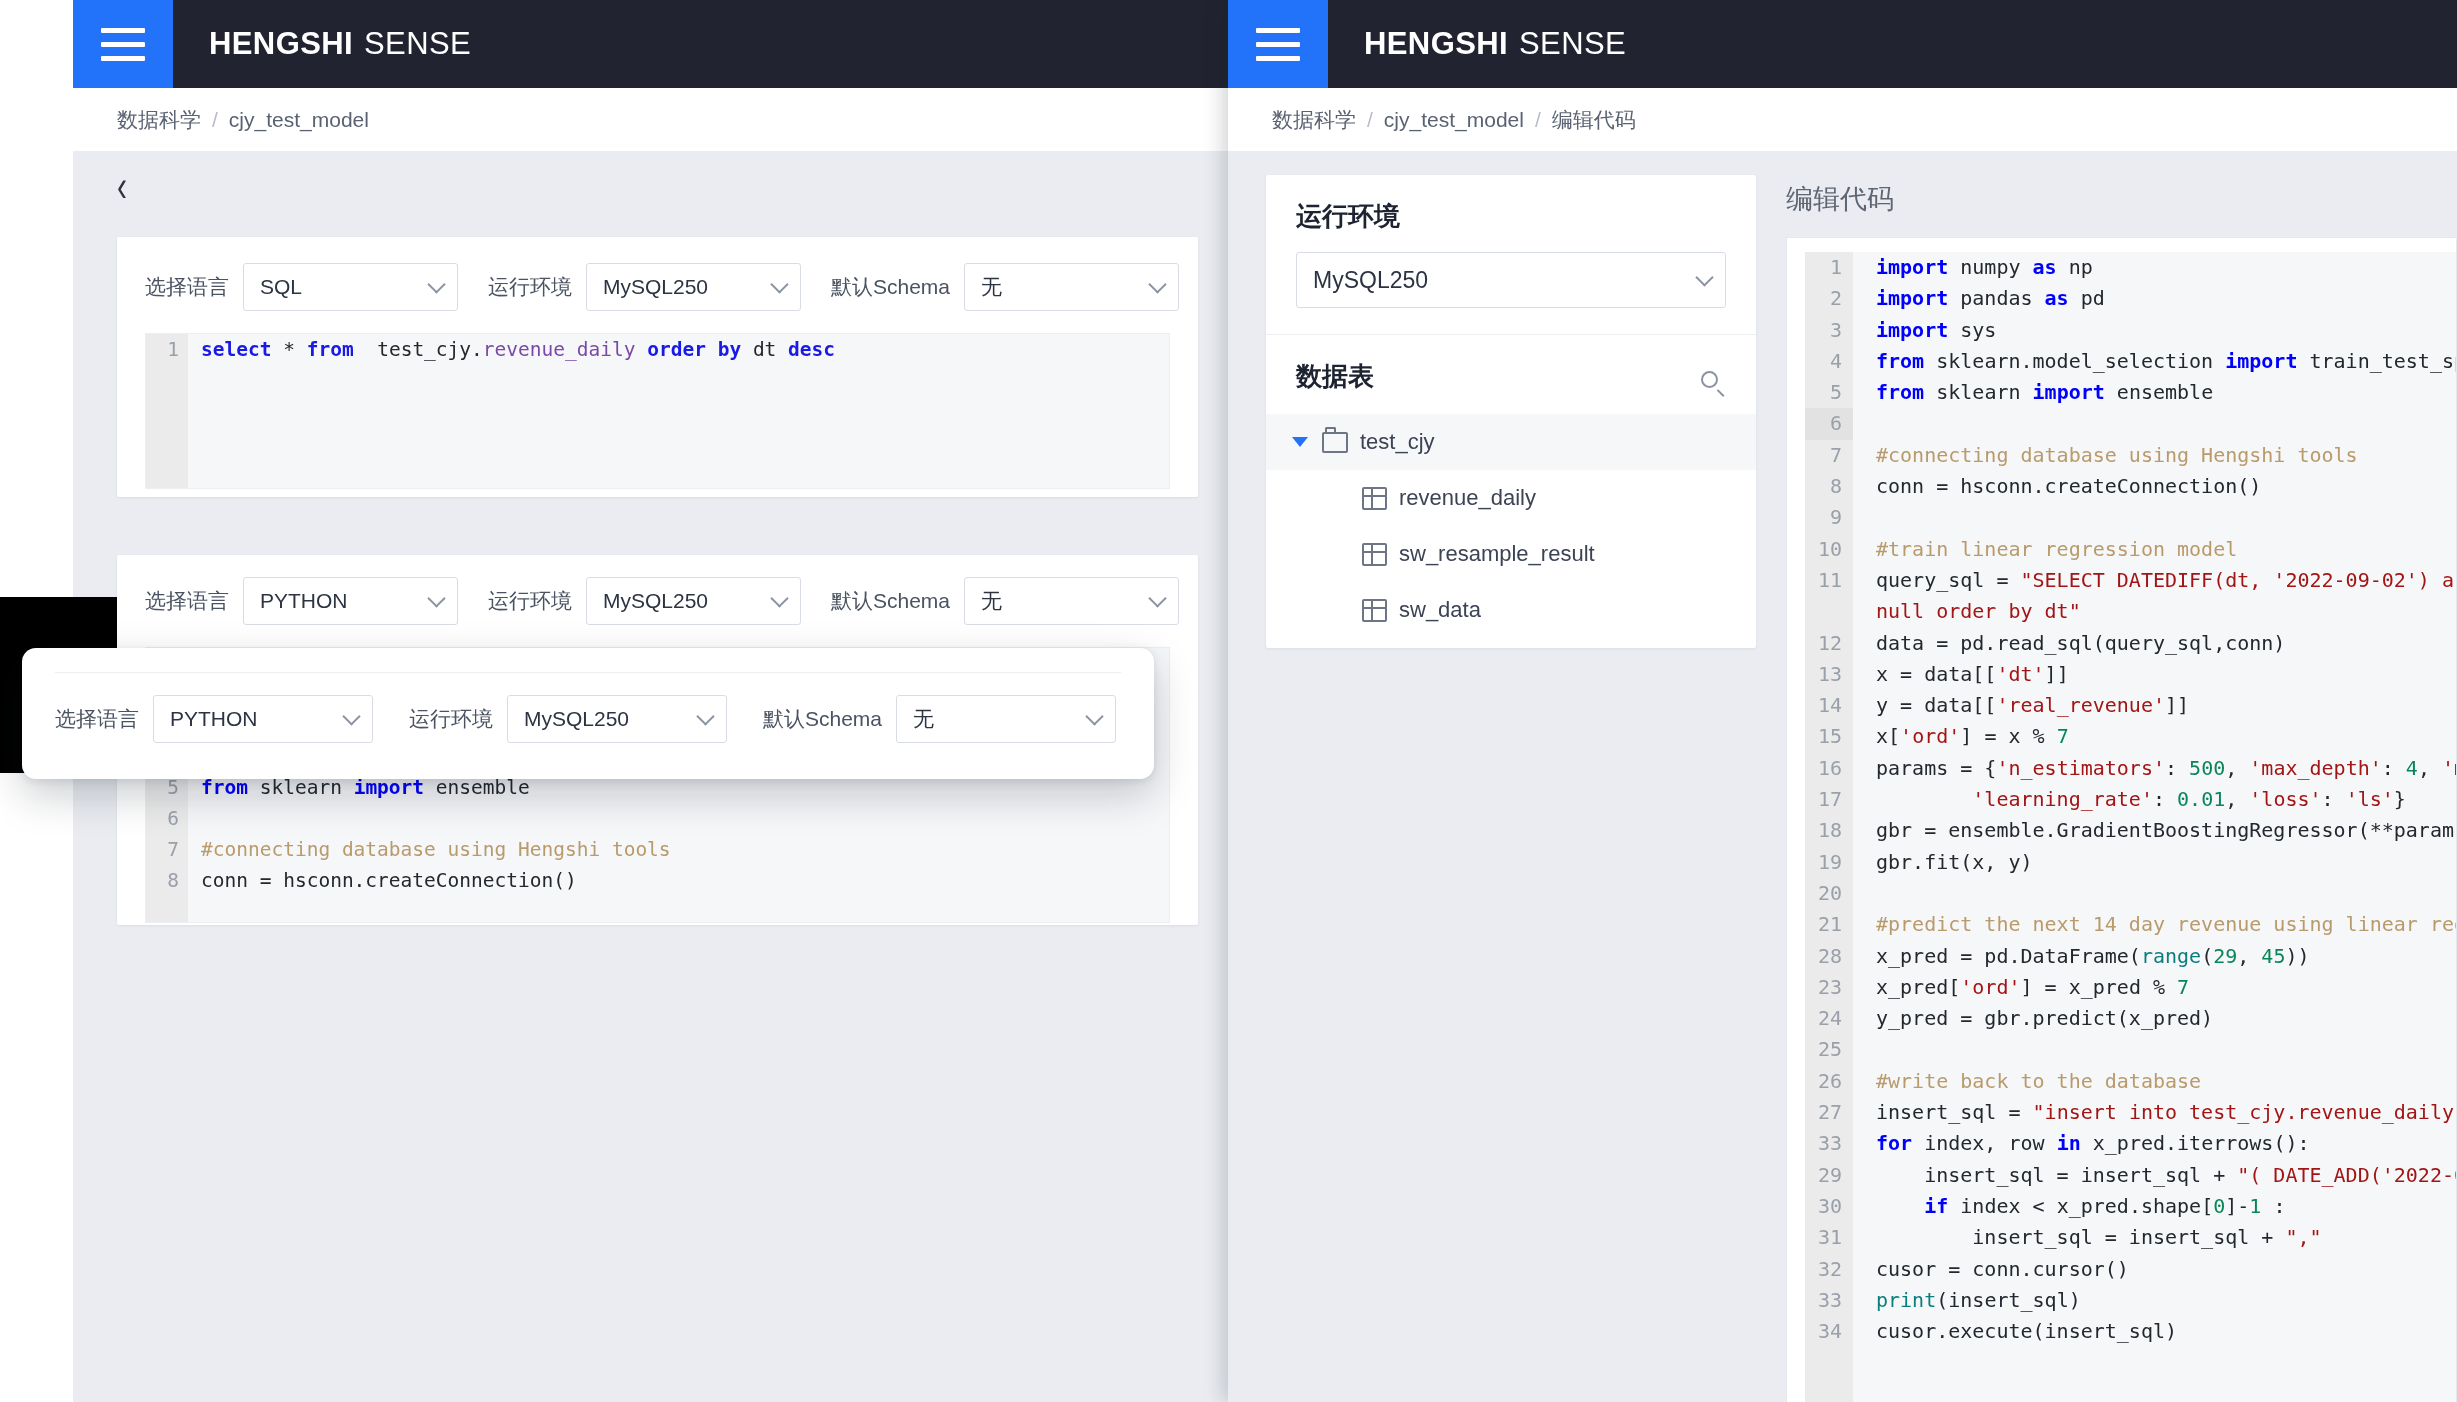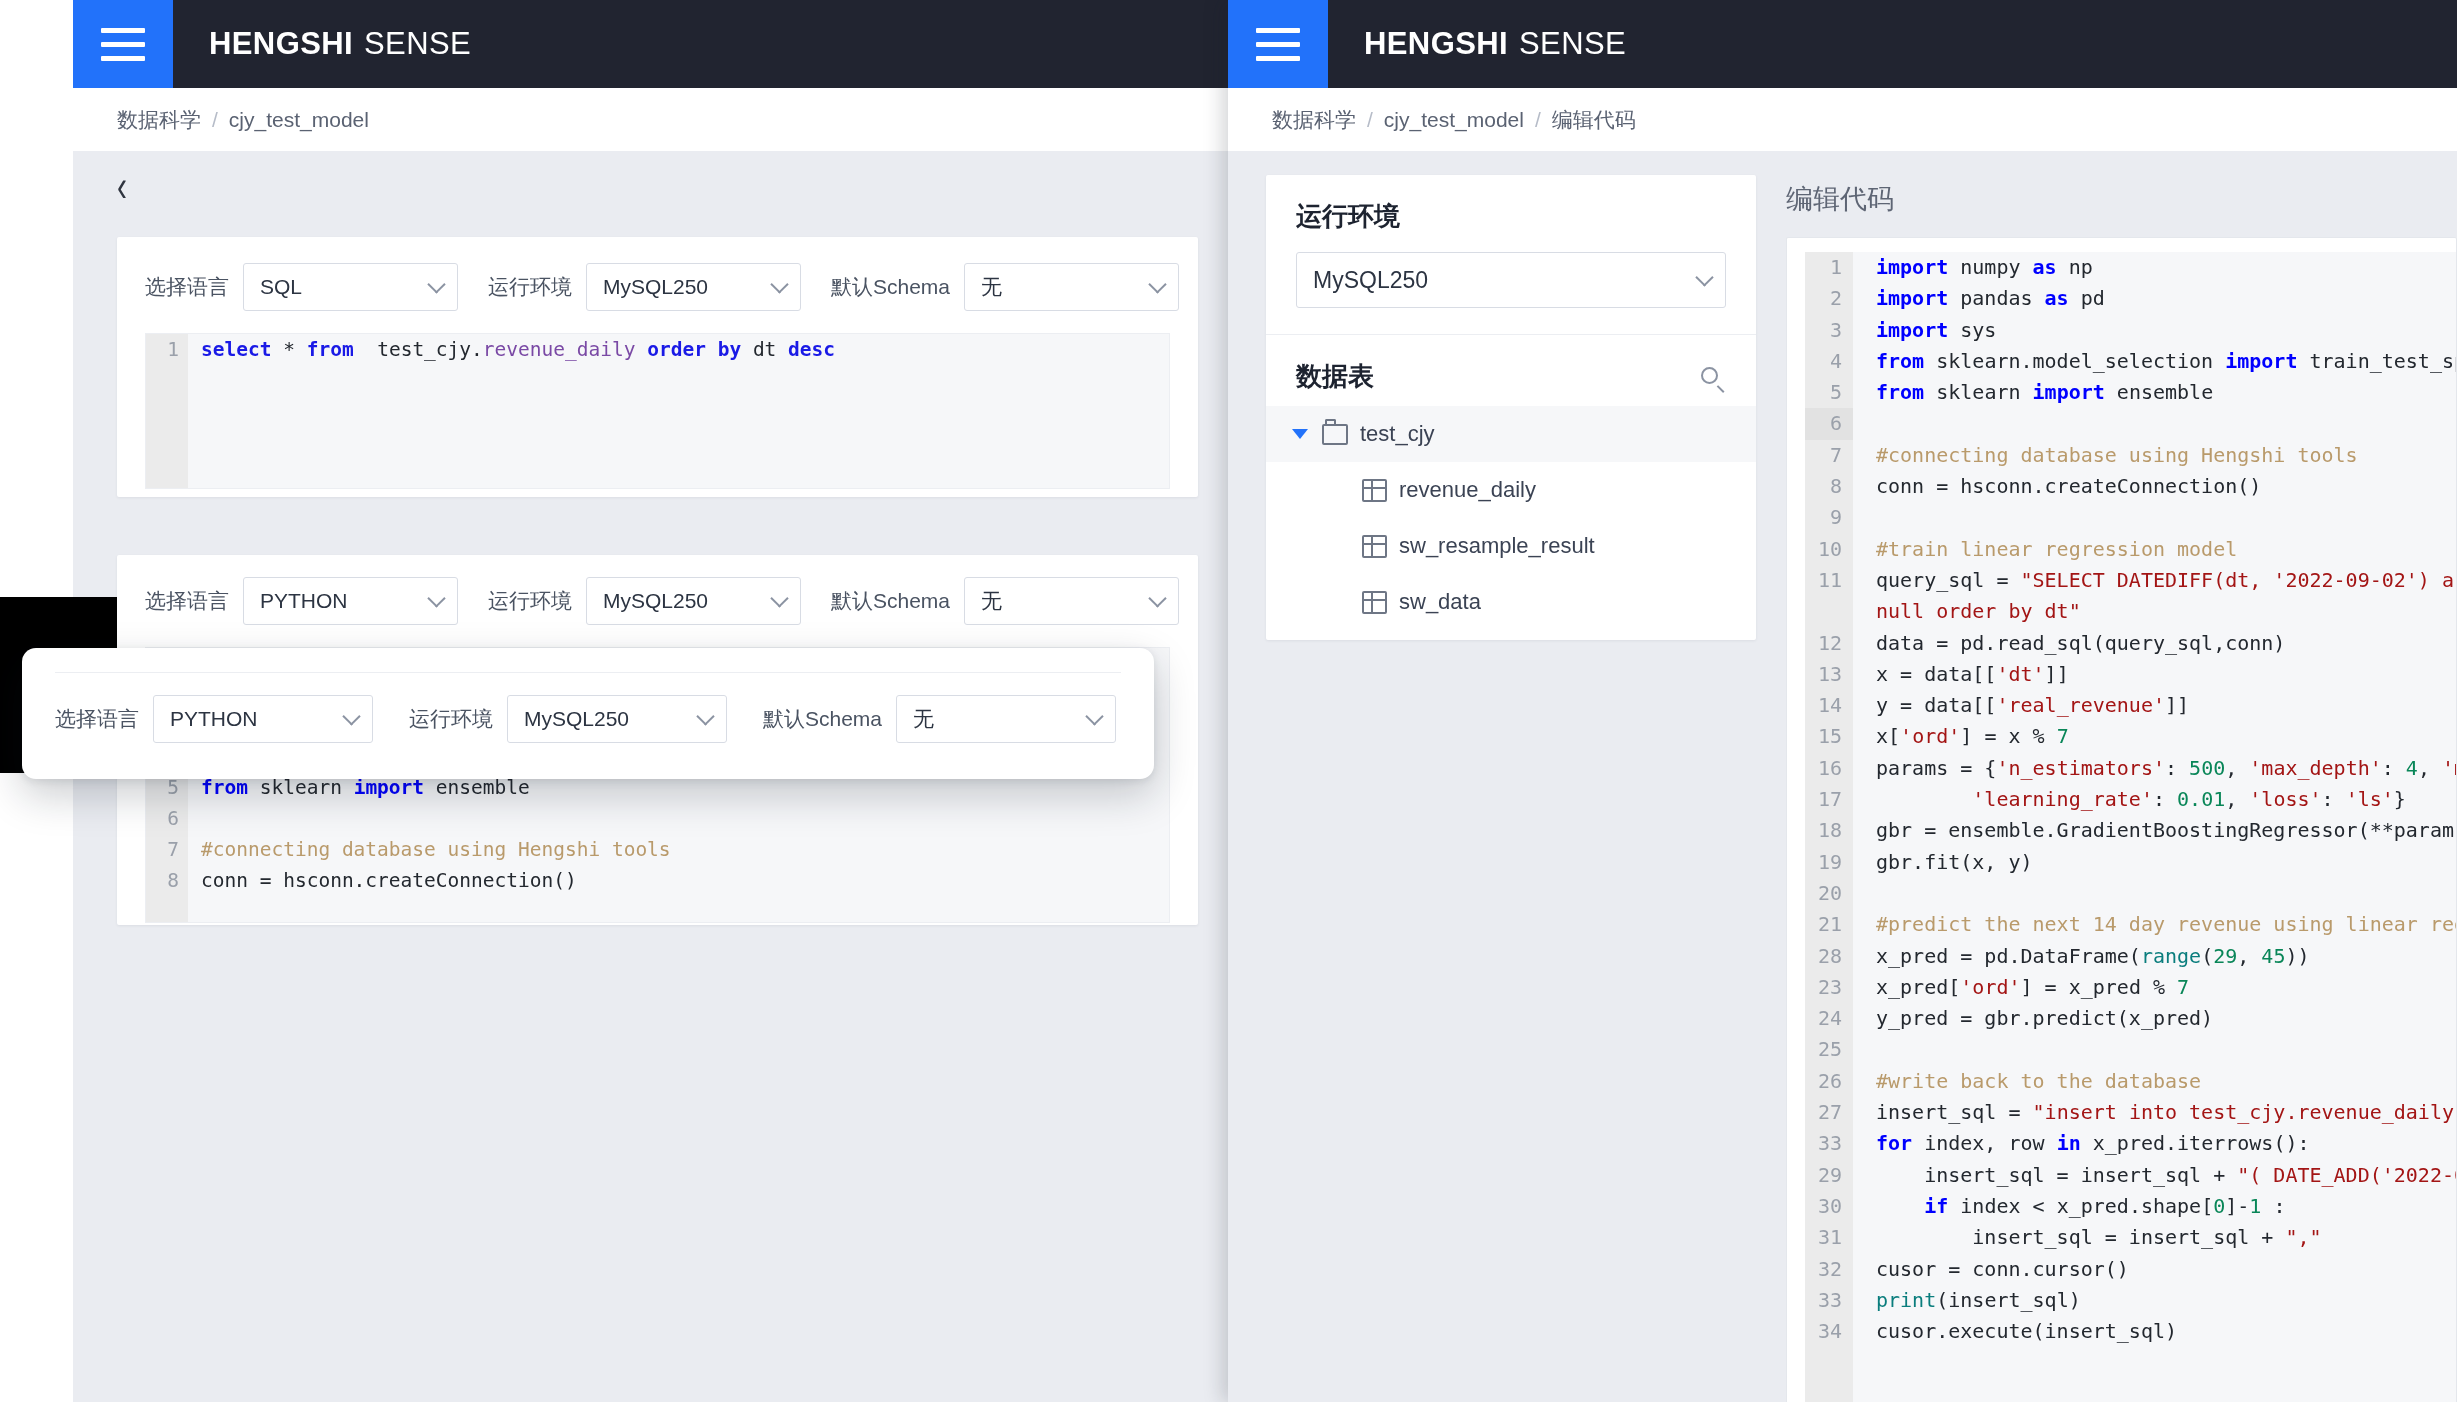--- a/index.html
+++ b/index.html
@@ -297,21 +297,21 @@
           <div class="panel-sect">
             <div class="panel-h">运行环境</div>
             <div class="select" style="width:100%;height:56px;font-size:23px">
               <span>MySQL250</span>
               <span class="chev"></span>
             </div>
           </div>
           <div class="panel-sep"></div>
           <div class="panel-sect" style="padding-bottom:8px">
             <div class="panel-h-row">
-              <div class="panel-h" style="margin-bottom:4px">数据表</div>
+              <div class="panel-h" style="margin-bottom:12px">数据表</div>
               <div class="search-icon">
                   <i></i>
                   <b></b>
                 </div>
             </div>
           </div>
           <div class="tree" id="table-tree">
               <div class="tree-node root">
                 <span class="caret"></span>
                 <span class="folder-icon">

